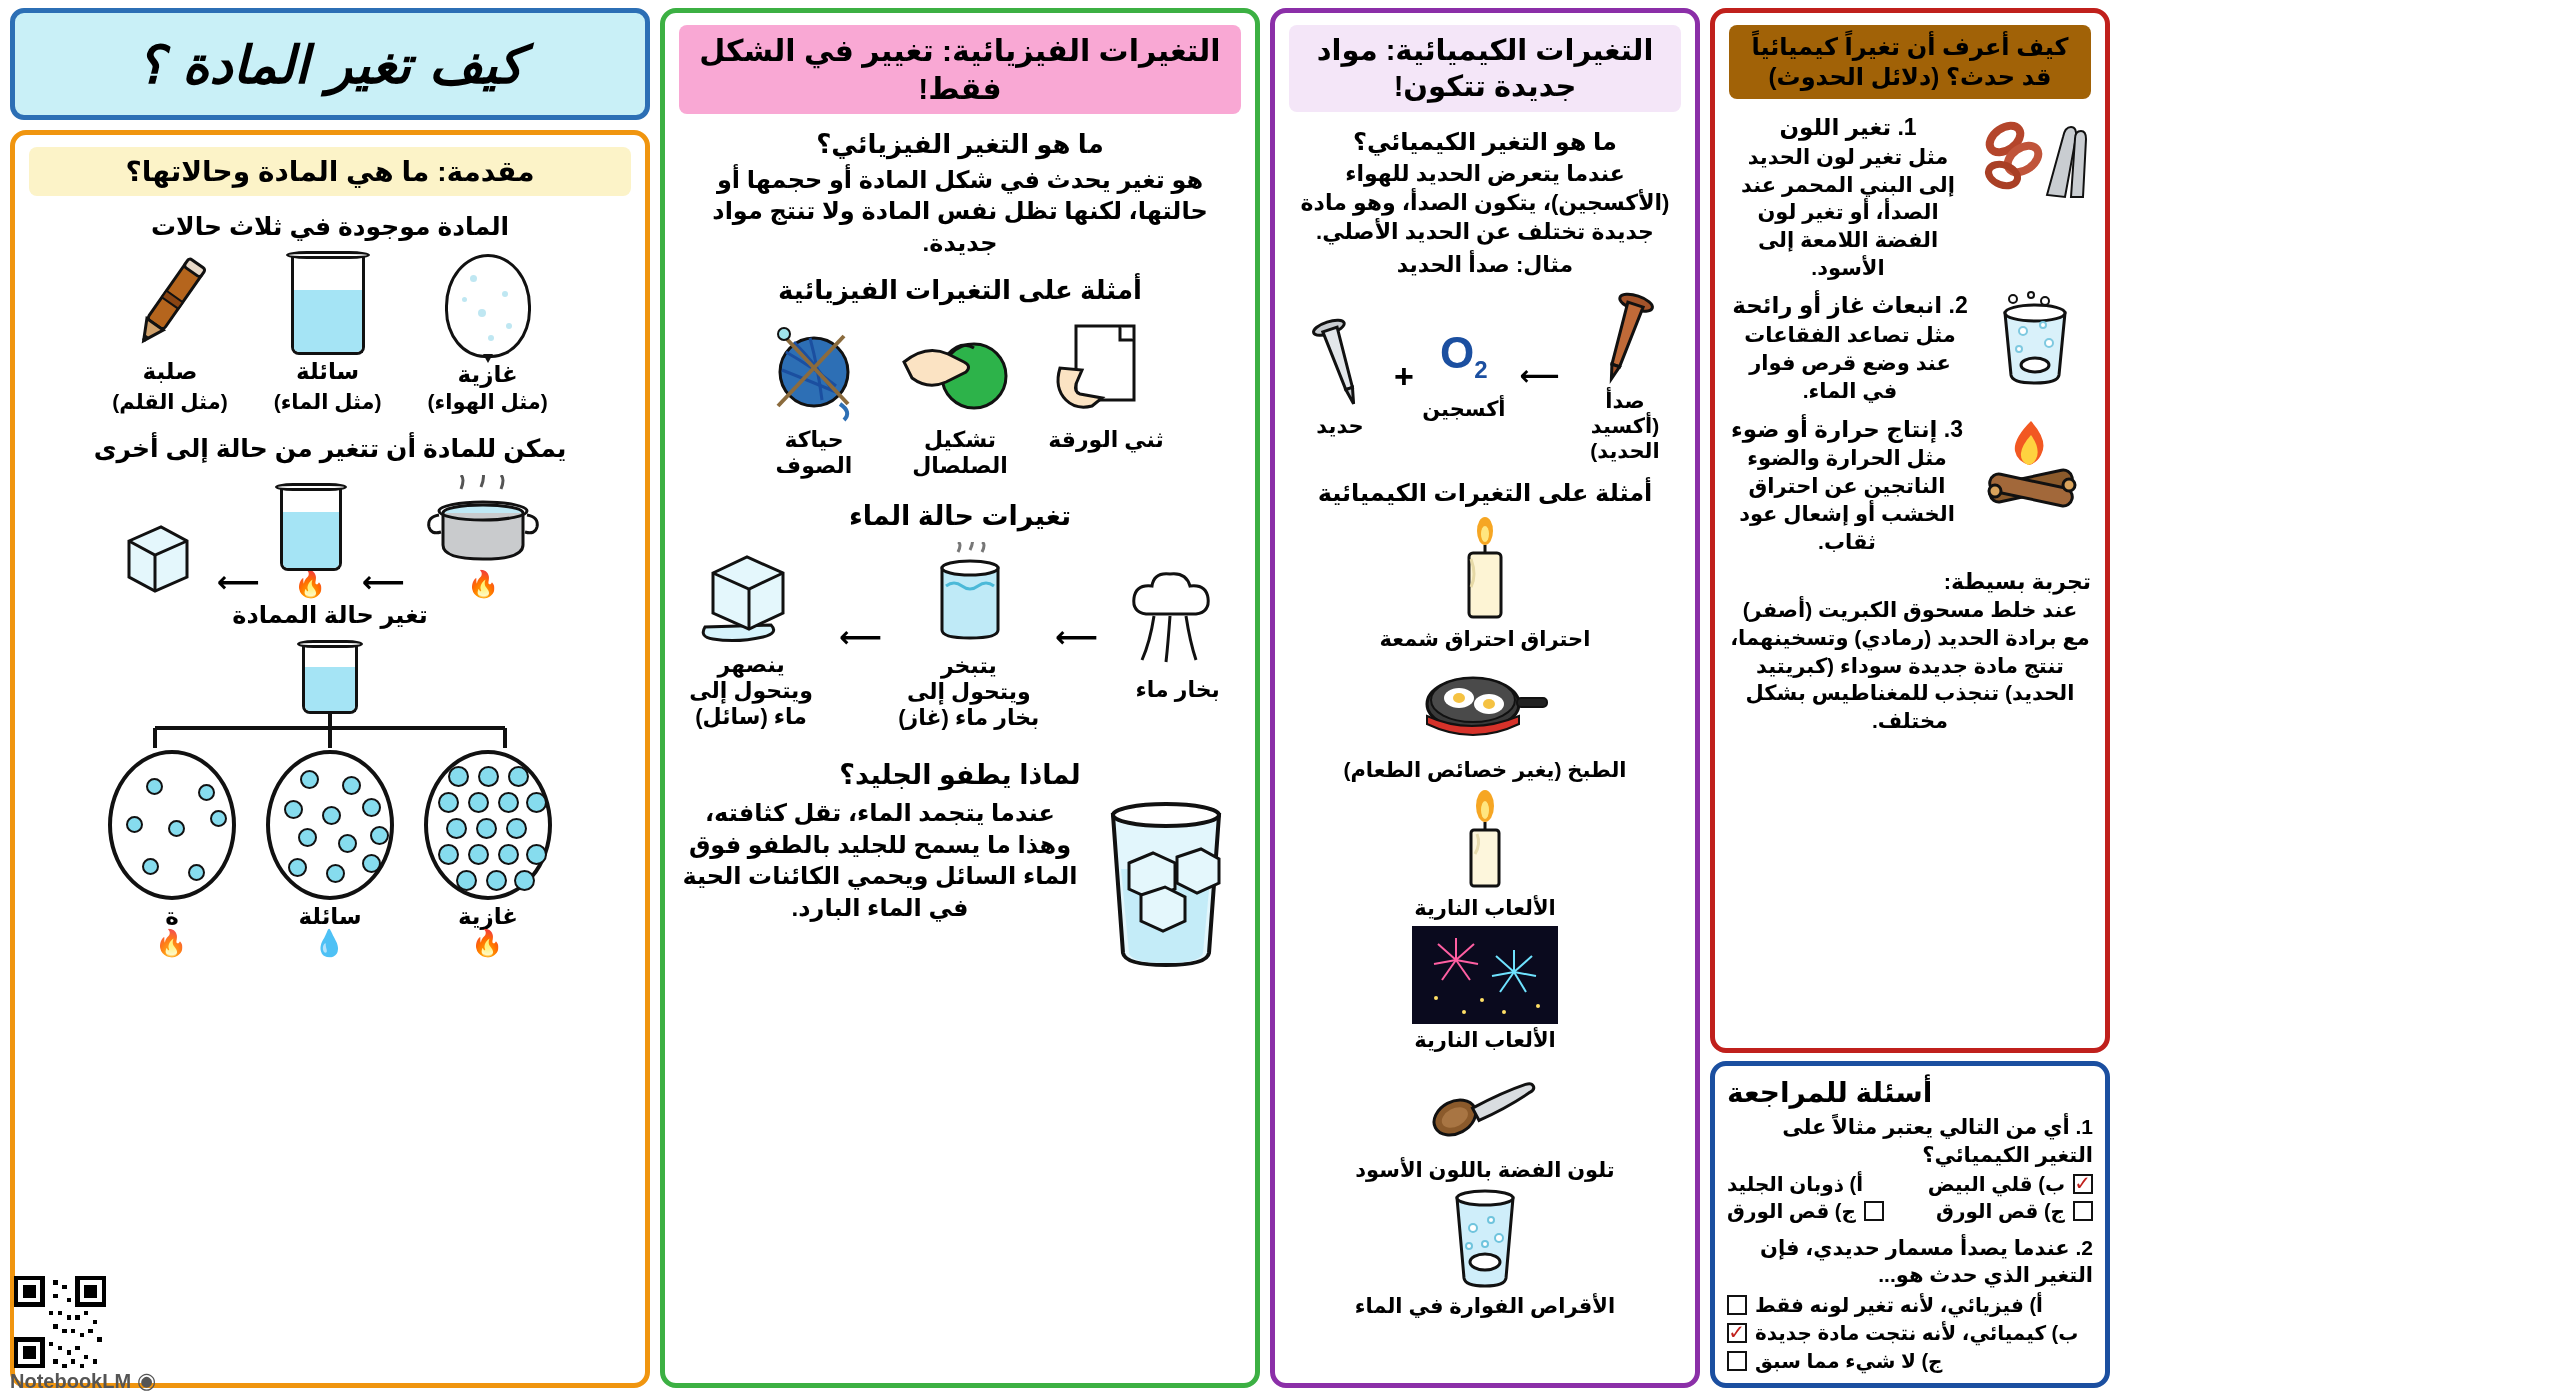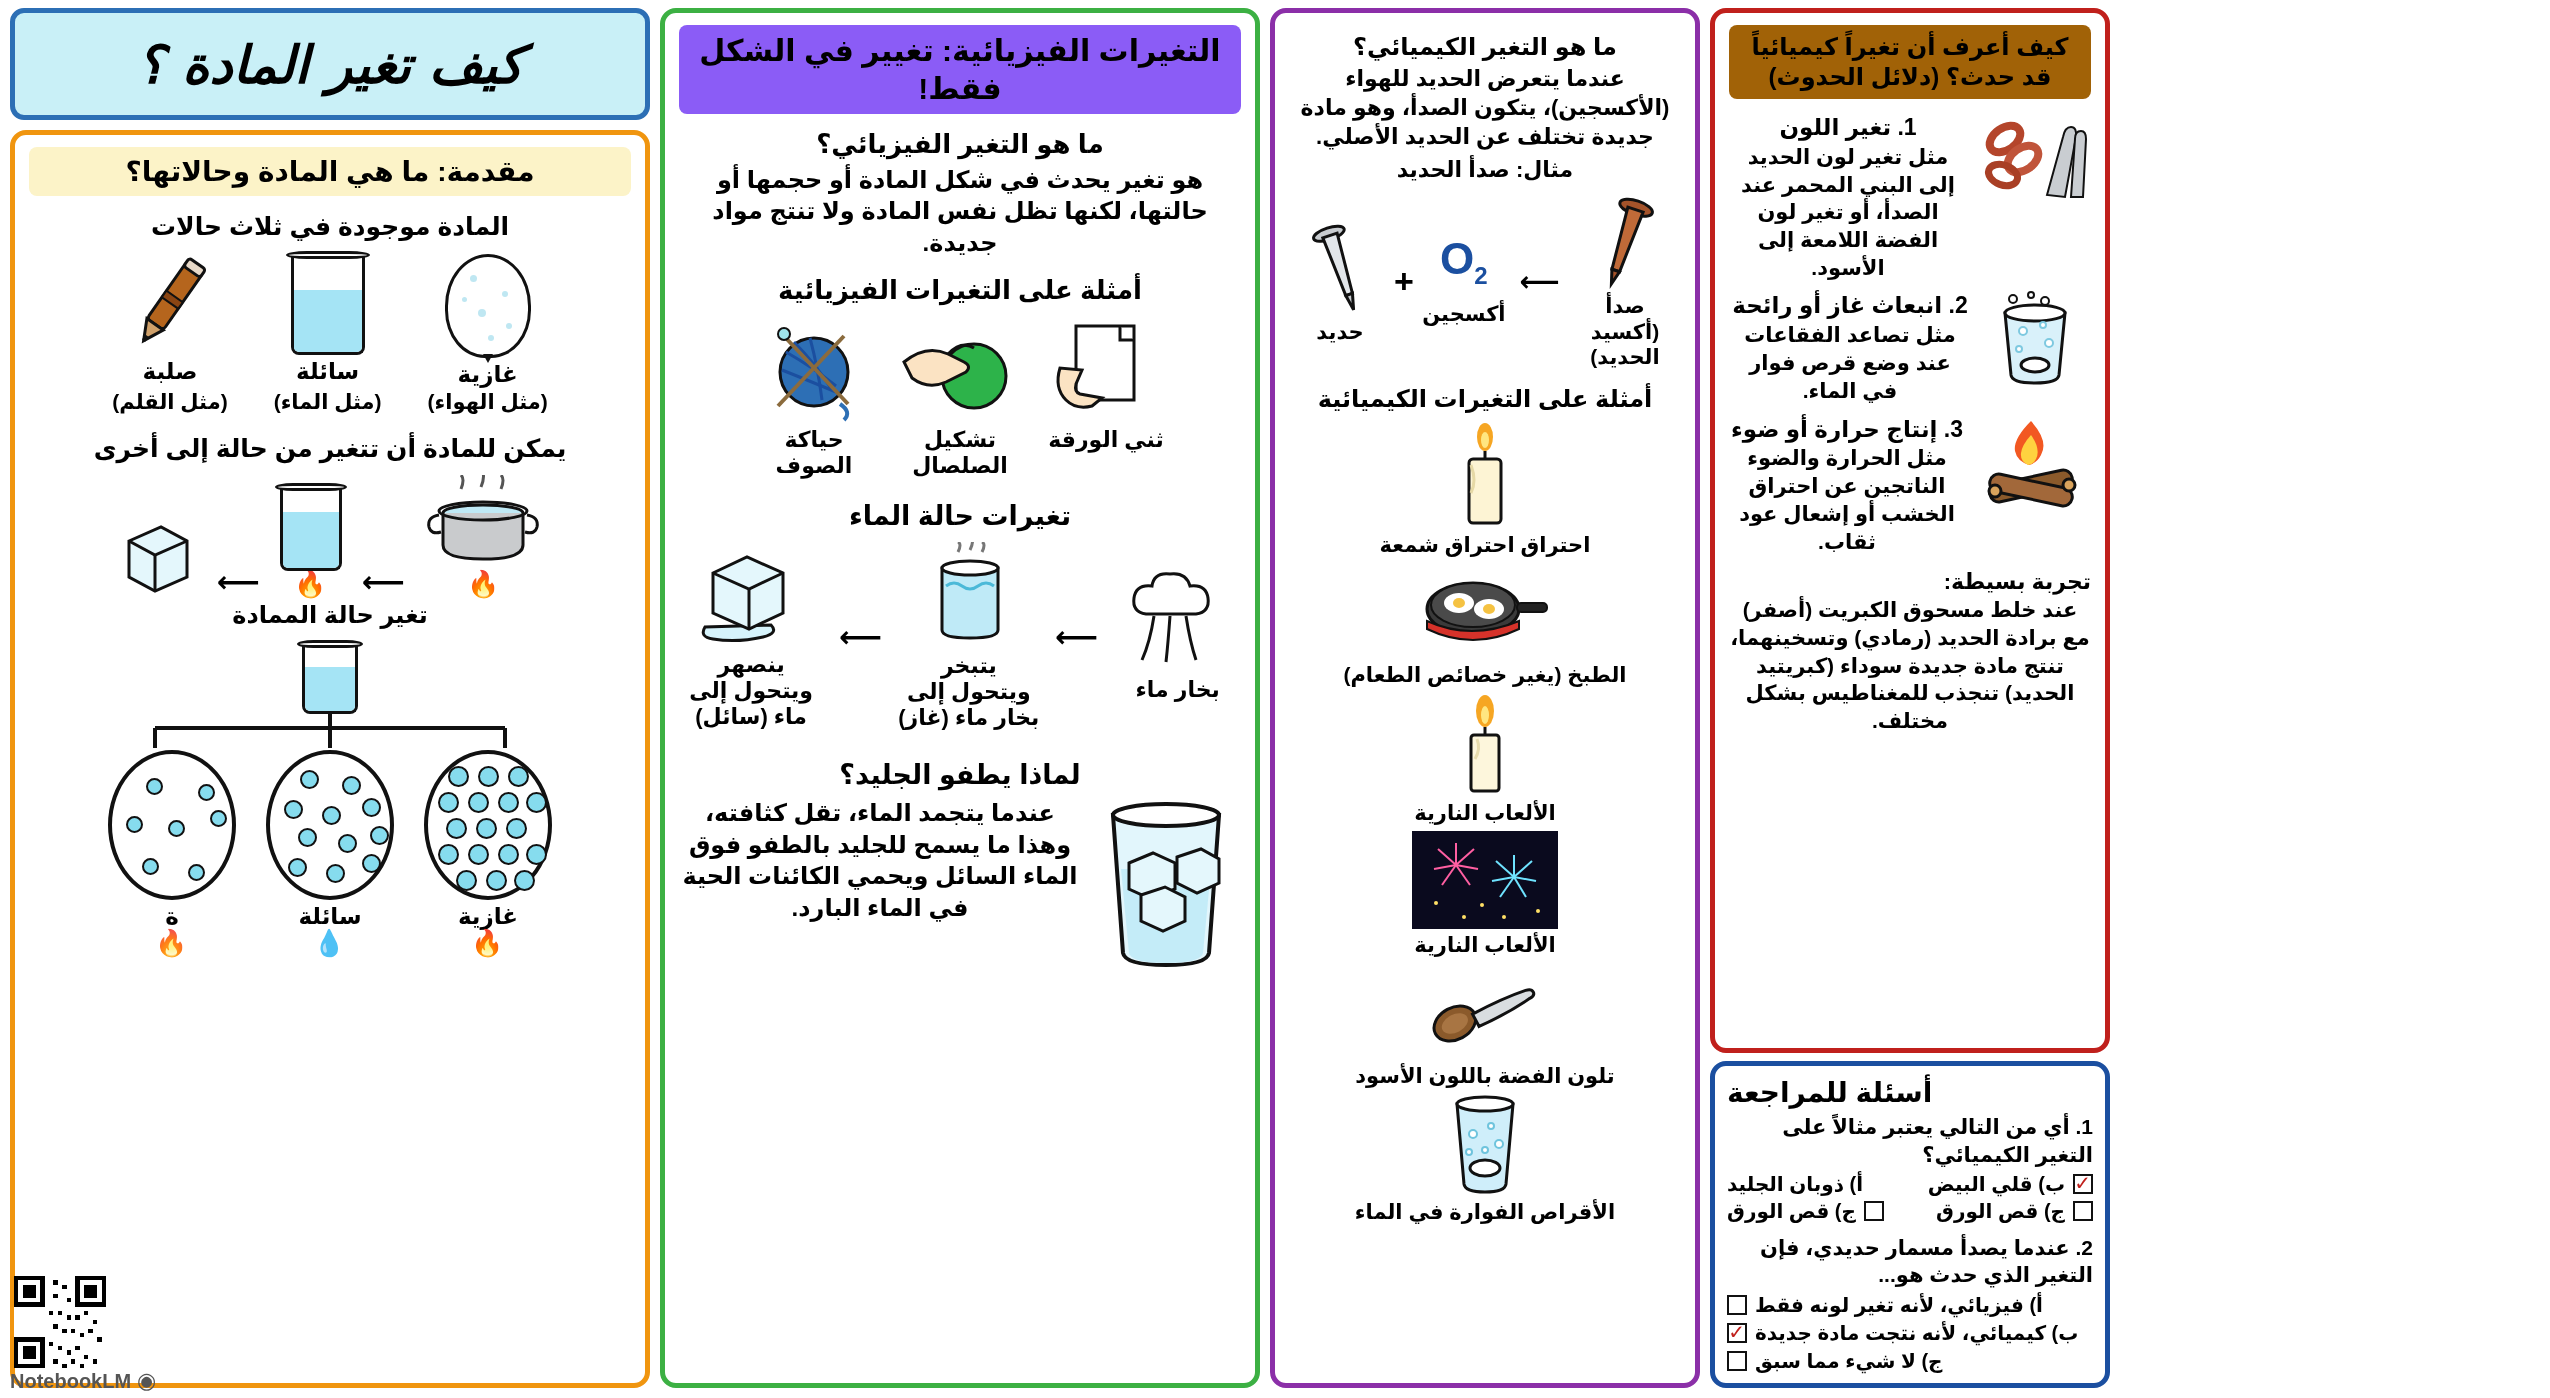--- a/index.html
+++ b/index.html
@@ -29,21 +29,21 @@
   .card.orange { border-color: #f0950f; }
   .card.titleblue { border-color: #2c6fb5; background:#c9f0f7; }
 
   .banner {
     text-align: center; font-weight: 700;
     line-height: 1.25; border-radius: 8px;
     padding: 7px 10px; margin-bottom: 8px;
   }
   .banner.rose   { background:#a16207; }
   .banner.lilac  { background:#f4e6f8; }
-  .banner.mint   { background:#8b5cf6; }
+  .banner.mint   { background:#f9a8d4; }
   .banner.cream  { background:#fcf3c8; }
 
   .h-q   { font-weight:700; text-align:center; line-height:1.3; }
   .body  { font-weight:700; text-align:center; line-height:1.32; }
   .sec   { font-weight:700; text-align:center; }
 
   
   #col-title   { width: 640px; display:flex; flex-direction:column; gap:10px; }
   #col-green   { width: 600px; }
   #col-purple  { width: 430px; }
@@ -368,20 +368,21 @@
           <polygon points="38,66 62,56 84,66 84,92 60,102 38,92"></polygon>
           <polygon points="86,60 110,52 128,62 128,86 106,96 86,86"></polygon>
           <polygon points="50,98 74,90 94,100 94,124 72,134 50,124"></polygon>
         </g>
       </svg>
       <div class="body" style="font-size:24px;flex:1">عندما يتجمد الماء، تقل كثافته، وهذا ما يسمح للجليد بالطفو فوق الماء السائل ويحمي الكائنات الحية في الماء البارد.</div>
     </div>
   </div>
 
   <div id="col-purple" class="card purple">
+    <div class="banner lilac" style="font-size:29px">التغيرات الكيميائية: مواد جديدة تتكون!</div>
 
     <div class="h-q" style="font-size:24px;margin-top:6px">ما هو التغير الكيميائي؟</div>
     <div class="body" style="font-size:22px;margin-top:2px">عندما يتعرض الحديد للهواء (الأكسجين)، يتكون الصدأ، وهو مادة جديدة تختلف عن الحديد الأصلي.</div>
     <div class="body" style="font-size:22px;margin-top:4px">مثال: صدأ الحديد</div>
 
     <div class="row" style="gap:6px;margin-top:10px;align-items:center">
       <div class="fig" style="width:106px">
         <svg width="64" height="96" viewBox="0 0 64 96">
           <g transform="rotate(18 32 48)">
             <ellipse cx="32" cy="12" rx="17" ry="7" fill="#a4532a" stroke="#111" stroke-width="3"></ellipse>

